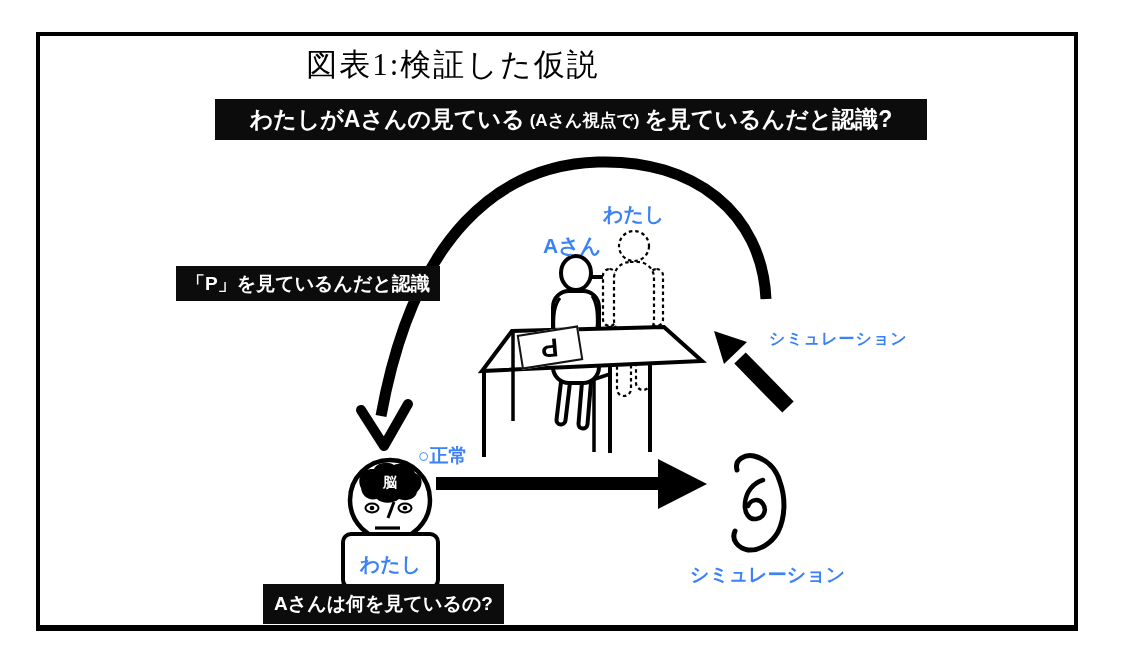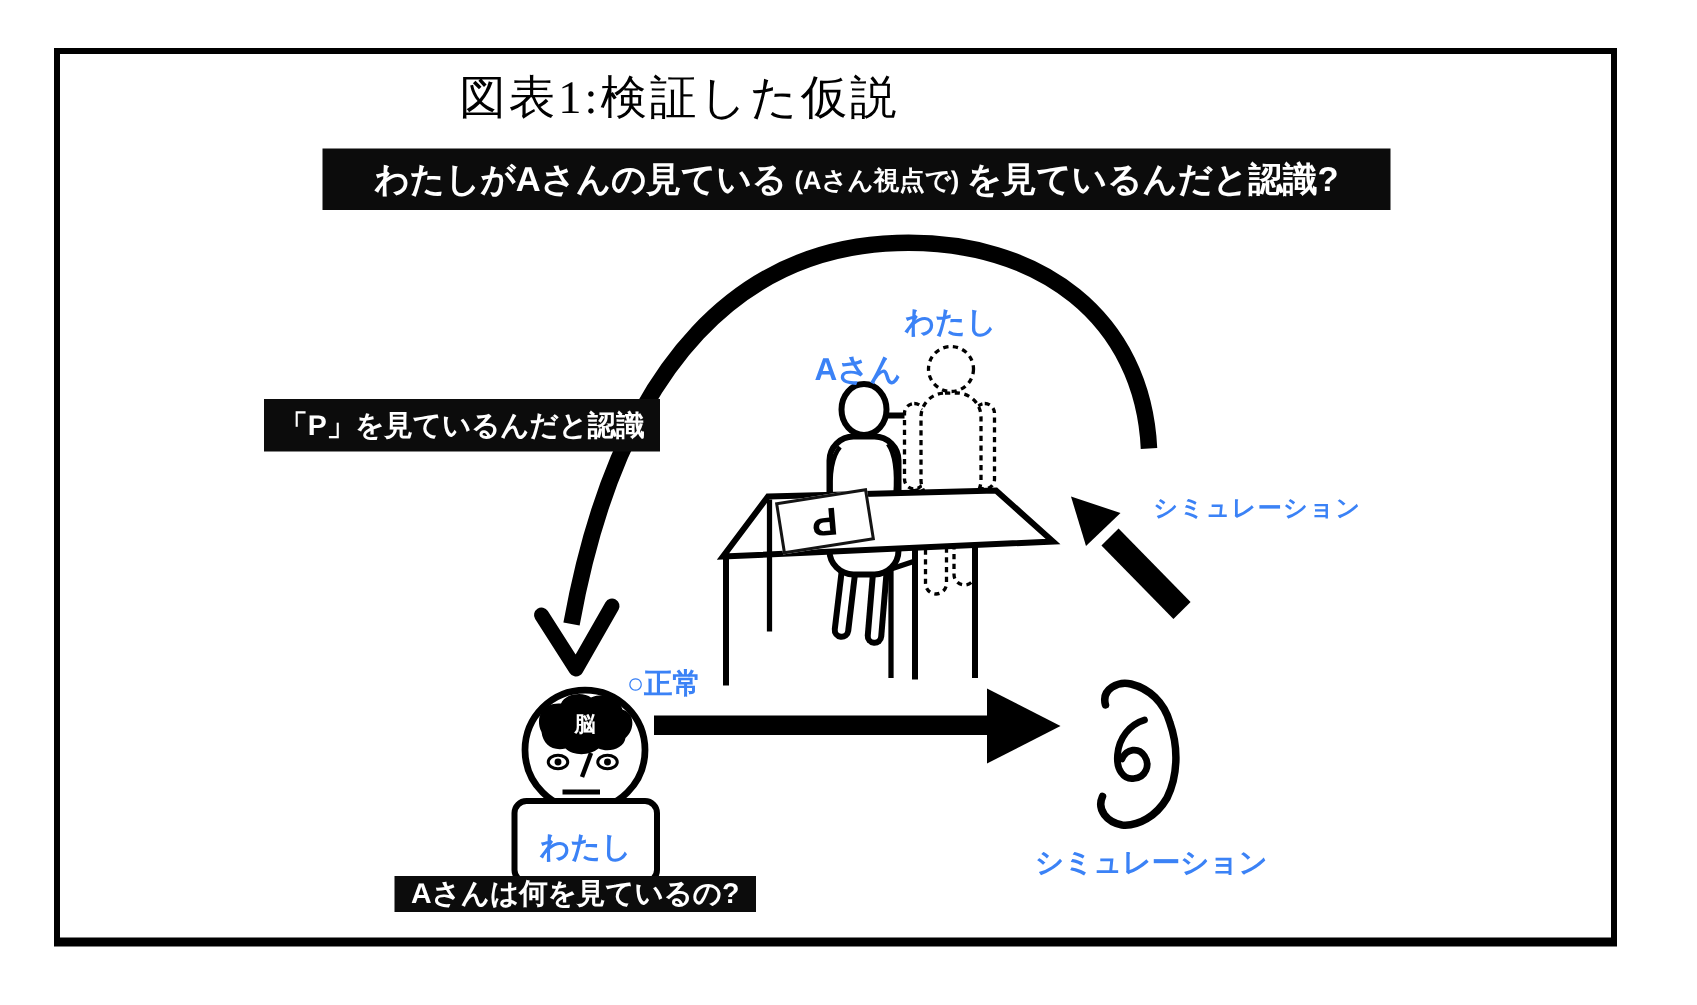--- a/index.html
+++ b/index.html
@@ -18,21 +18,21 @@
     font-family:"Liberation Serif","DejaVu Serif",serif;
     font-size:31px;letter-spacing:2px;color:#000;
   }
   .banner{
     background:#0c0c0c;color:#fff;display:flex;align-items:center;justify-content:center;
     font-weight:bold;box-sizing:border-box;
   }
   .banner-hypothesis{left:215px;top:99px;width:712px;height:41px;font-size:23px;gap:5px;}
   .banner-hypothesis .paren{font-size:17px;font-weight:bold;position:relative;top:1px;}
   .banner-recognition{left:176px;top:266px;width:264px;height:35px;font-size:19px;}
-  .banner-question{left:263px;top:584px;width:241px;height:24px;font-size:19px;}
+  .banner-question{left:263px;top:584px;width:241px;height:40px;font-size:19px;}
   .lbl{font-size:20px;color:#3b82f6;}
   .lbl-a-san{left:543px;top:232px;font-size:21px;font-weight:bold;}
   .lbl-ghost{left:603px;top:201px;font-size:20px;font-weight:bold;}
   .lbl-simulation{left:769px;top:329px;font-size:16px;font-weight:bold;letter-spacing:1px;}
   .lbl-normal{left:418px;top:443px;font-size:19px;font-weight:bold;font-family:Liberation Mono, monospace;}
   .lbl-brain{left:374px;top:474px;width:32px;text-align:center;font-size:14px;font-weight:bold;color:#fff;}
   .lbl-me-body{left:343px;top:551px;width:95px;text-align:center;font-size:20px;font-weight:bold;}
   .lbl-ear{left:690px;top:562px;width:136px;text-align:center;font-size:19px;font-weight:bold;}
   .paper{
     left:519px;top:330px;width:62px;height:35px;background:#fff;border:2.5px solid #141414;

